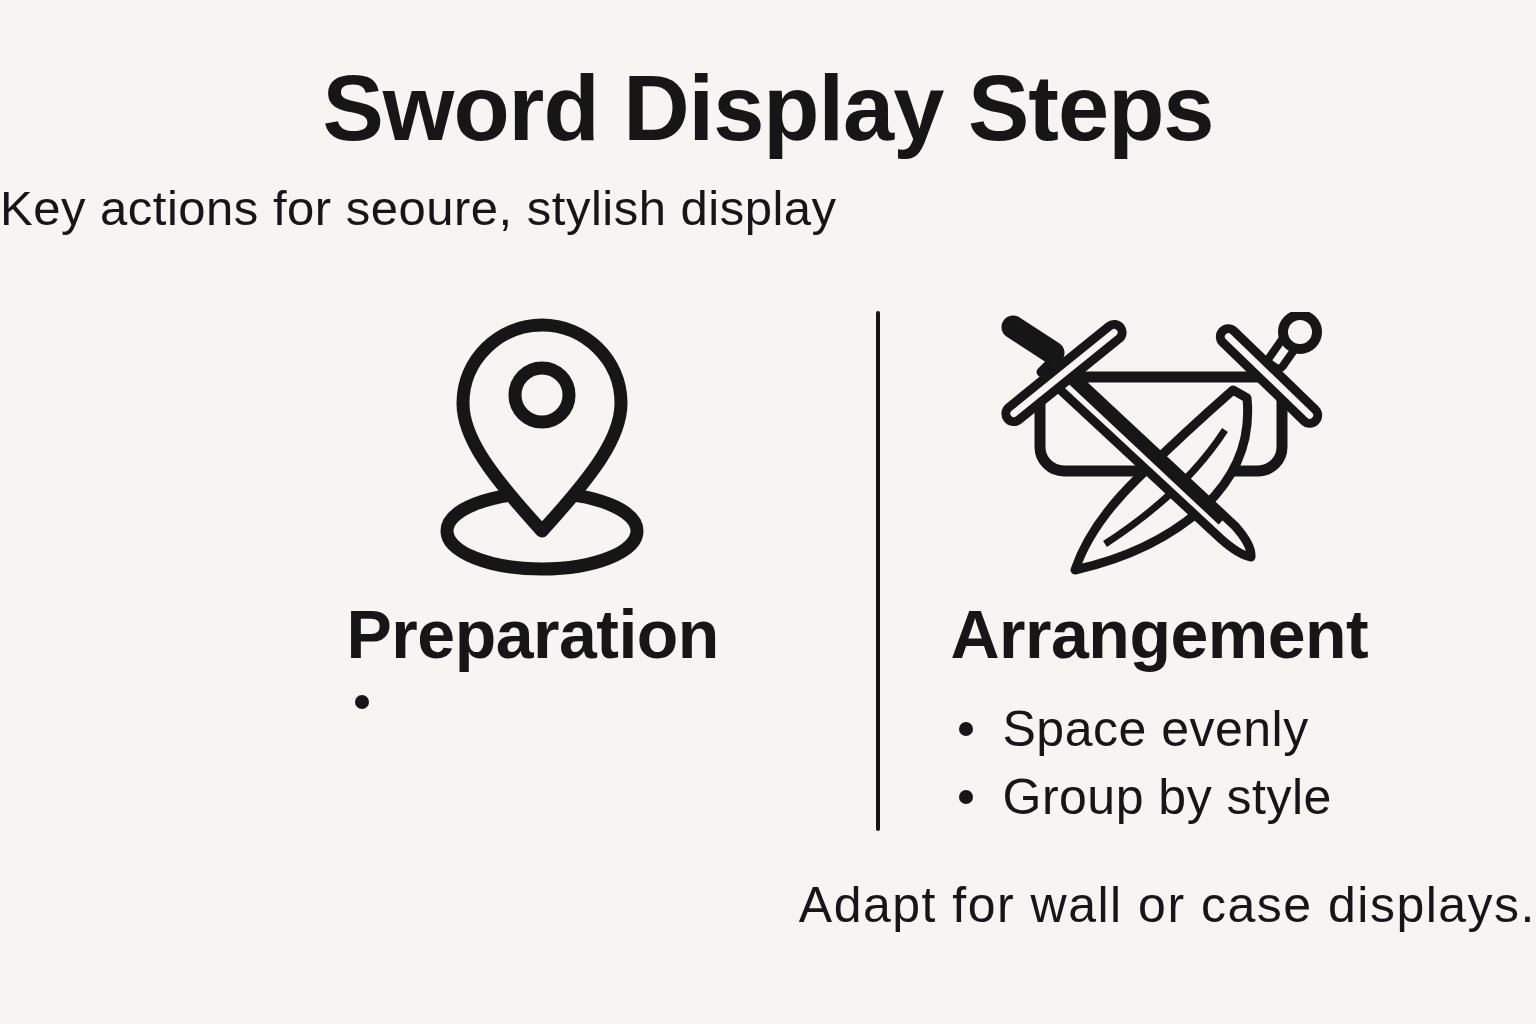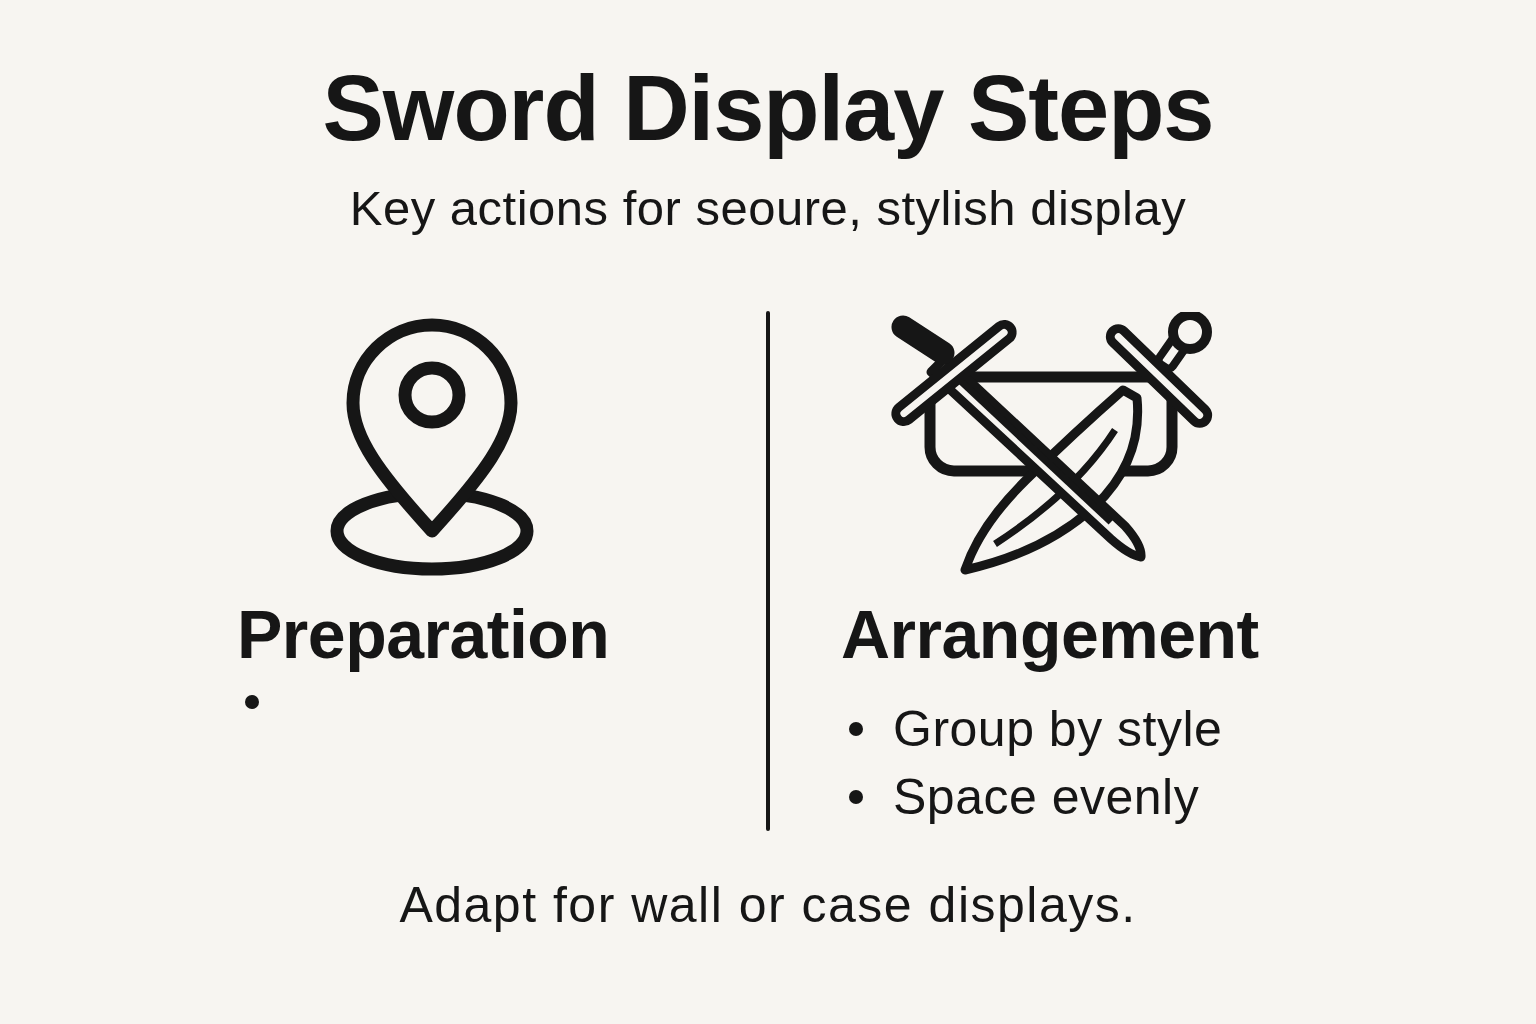--- a/index.html
+++ b/index.html
@@ -22,30 +22,29 @@
   .title {
     margin: 0;
     text-align: center;
     font-size: 92px;
     font-weight: 700;
     letter-spacing: -1px;
     line-height: 1.05;
   }
   .subtitle {
     margin: 22px 0 0;
-    text-align: center;
     font-size: 49px;
     font-weight: 400;
     letter-spacing: 0.5px;
     line-height: 1.2;
   }
 
   .columns {
     display: flex;
-    justify-content: flex-start;
+    justify-content: center;
     align-items: stretch;
     margin-top: 74px;
   }
   .col {
     display: flex;
     flex-direction: column;
     align-items: center;
   }
   .col-left  { width: 520px; margin-left: 172px; }
   .divider   { width: 4px; background: var(--divider); border-radius: 2px; margin-left: 74px; }
@@ -87,21 +86,21 @@
     flex: none;
     width: 14px;
     height: 14px;
     border-radius: 50%;
     background: var(--text);
     margin-right: 30px;
   }
 
   .footer {
     margin: 44px 0 0;
-    text-align: center;
+    text-align: right;
     font-size: 50px;
     font-weight: 400;
     letter-spacing: 1.5px;
     line-height: 1.2;
   }
 </style>
 </head>
 <body>
 
 <div class="poster">
@@ -154,25 +153,25 @@
             <rect x="-5.5" y="53" width="145" height="16" rx="8" transform="rotate(-39 67 61)" fill="var(--background)" stroke-width="9"></rect>
             <path d="M16,15 L56,41" stroke-width="23" stroke-linecap="round"></path>
           </g>
         </svg>
       </div>
       <div class="col-content">
         <h2 class="col-heading">Arrangement</h2>
         <ul class="bullets">
           <li>
             <span class="dot"></span>
-            <span>Group by style</span>
+            <span>Space evenly</span>
           </li>
           <li>
             <span class="dot"></span>
-            <span>Space evenly</span>
+            <span>Group by style</span>
           </li>
         </ul>
       </div>
     </div>
 
   </div>
 
   <p class="footer">Adapt for wall or case displays.</p>
 
 </div>

